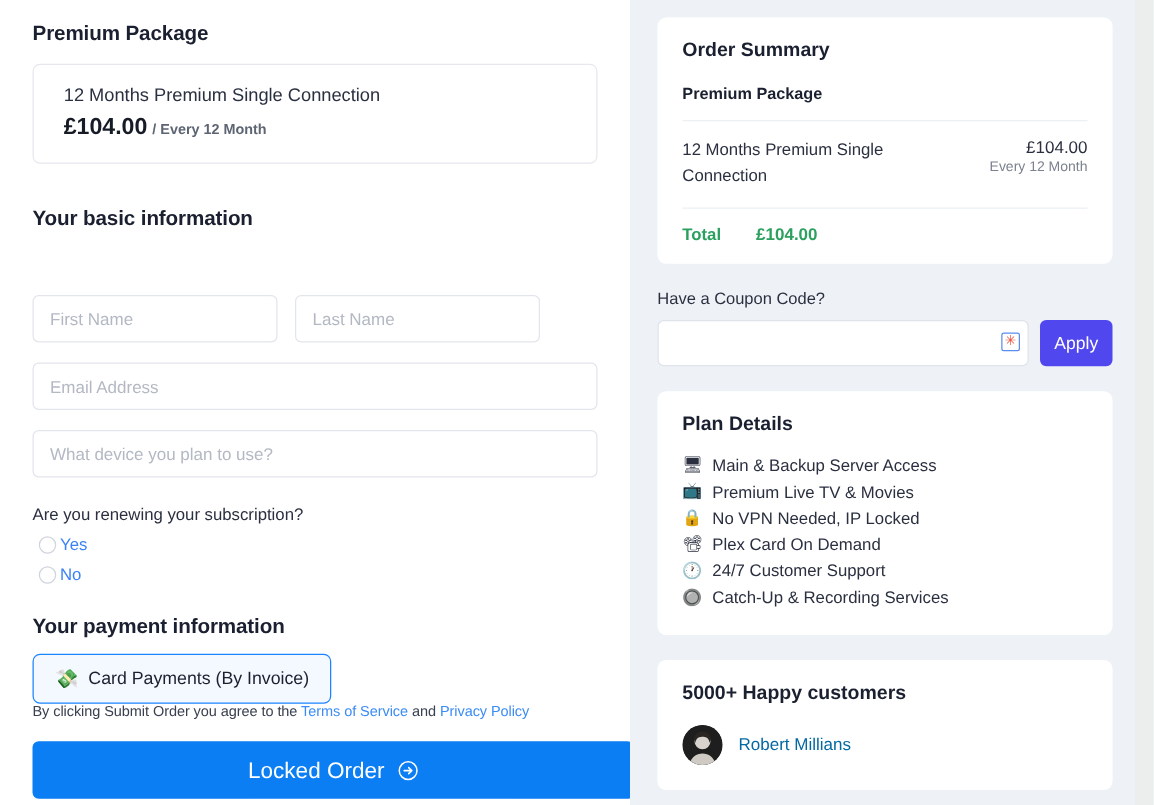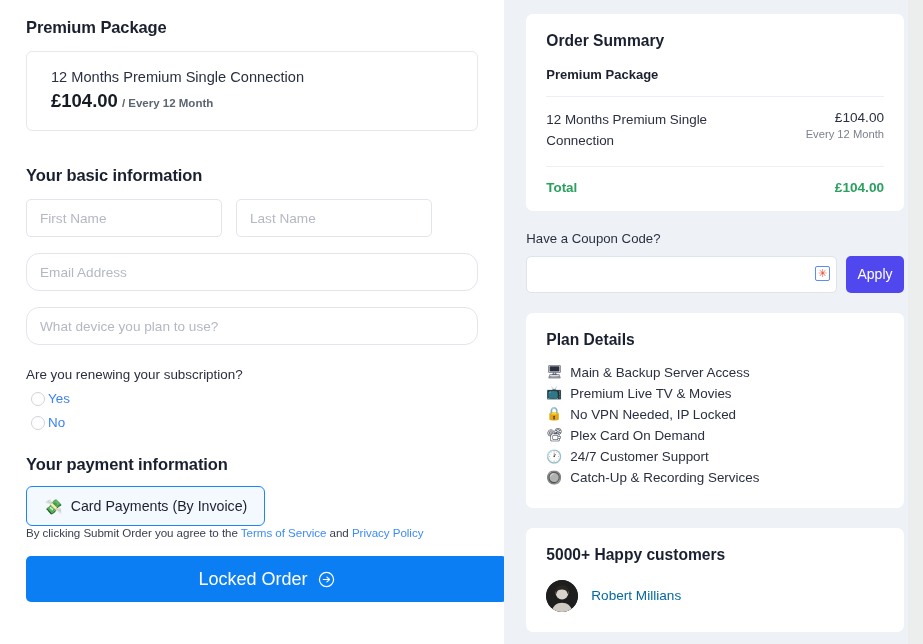--- a/index.html
+++ b/index.html
@@ -53,22 +53,22 @@
     height: 38px;
     width: 100%;
     font-size: 13.6px;
     font-family: "Liberation Sans", sans-serif;
     padding: 0 13px;
     color: #2b3040;
     background: #fff;
     outline: none;
   }
   .inp::placeholder { color: #b3b8c3; }
-  .f-half { width: 196px; }
-  .mt10 { margin-top: 16px; border-radius: 13px; }
+  .f-half { width: 196px; margin-top: 37px; }
+  .mt10 { margin-top: 16px; }
 
   .q-label { font-size: 13.4px; color: #2b3040; margin-top: 22px; }
   .radio-row { display: flex; align-items: center; margin-top: 9px; }
   .radio {
     width: 14px; height: 14px;
     border: 1px solid #cfd4dd;
     border-radius: 50%;
     background: #fff;
     margin-left: 5px;
   }
@@ -113,21 +113,21 @@
     justify-content: center;
     gap: 10px;
     cursor: pointer;
   }
 
   
   .right-col {
     width: 441px;
     height: 644px;
     background: #eef2f7;
-    padding: 14px 19px 0 22px;
+    padding: 14px 33px 0 22px;
     overflow: hidden;
     position: relative;
   }
   .card {
     background: #ffffff;
     border-radius: 7px;
     padding: 18px 20px 16px 20px;
   }
   .card-title {
     font-size: 15.6px;
@@ -141,21 +141,21 @@
     margin-top: 17px;
   }
   .divider { border-top: 1px solid #eceff4; margin: 14px 0 0 0; }
 
   .line-item { display: flex; justify-content: space-between; margin-top: 13px; }
   .li-name { font-size: 13.4px; color: #2b3040; line-height: 1.55; max-width: 180px; }
   .li-right { text-align: right; }
   .li-price { font-size: 13.6px; color: #2b3040; }
   .li-cycle { font-size: 11.2px; color: #7b818e; line-height: 1.35; margin-top: 2px; }
 
-  .total-row { display: flex; justify-content: space-between; margin-top: 13px; }
+  .total-row { display: flex; margin-top: 13px; gap: 28px; }
   .total-lbl { font-size: 13.4px; font-weight: bold; color: #2ba05f; }
   .total-val { font-size: 13.6px; font-weight: bold; color: #2ba05f; }
 
   .coupon-wrap { margin-top: 20px; }
   .coupon-q { font-size: 13.2px; color: #2b3040; }
   .coupon-row { display: flex; gap: 9px; margin-top: 10px; }
   .coupon-field { position: relative; flex: 1; }
   .coupon-inp {
     width: 100%; height: 37px;
     border: 1px solid #dfe3ea;

